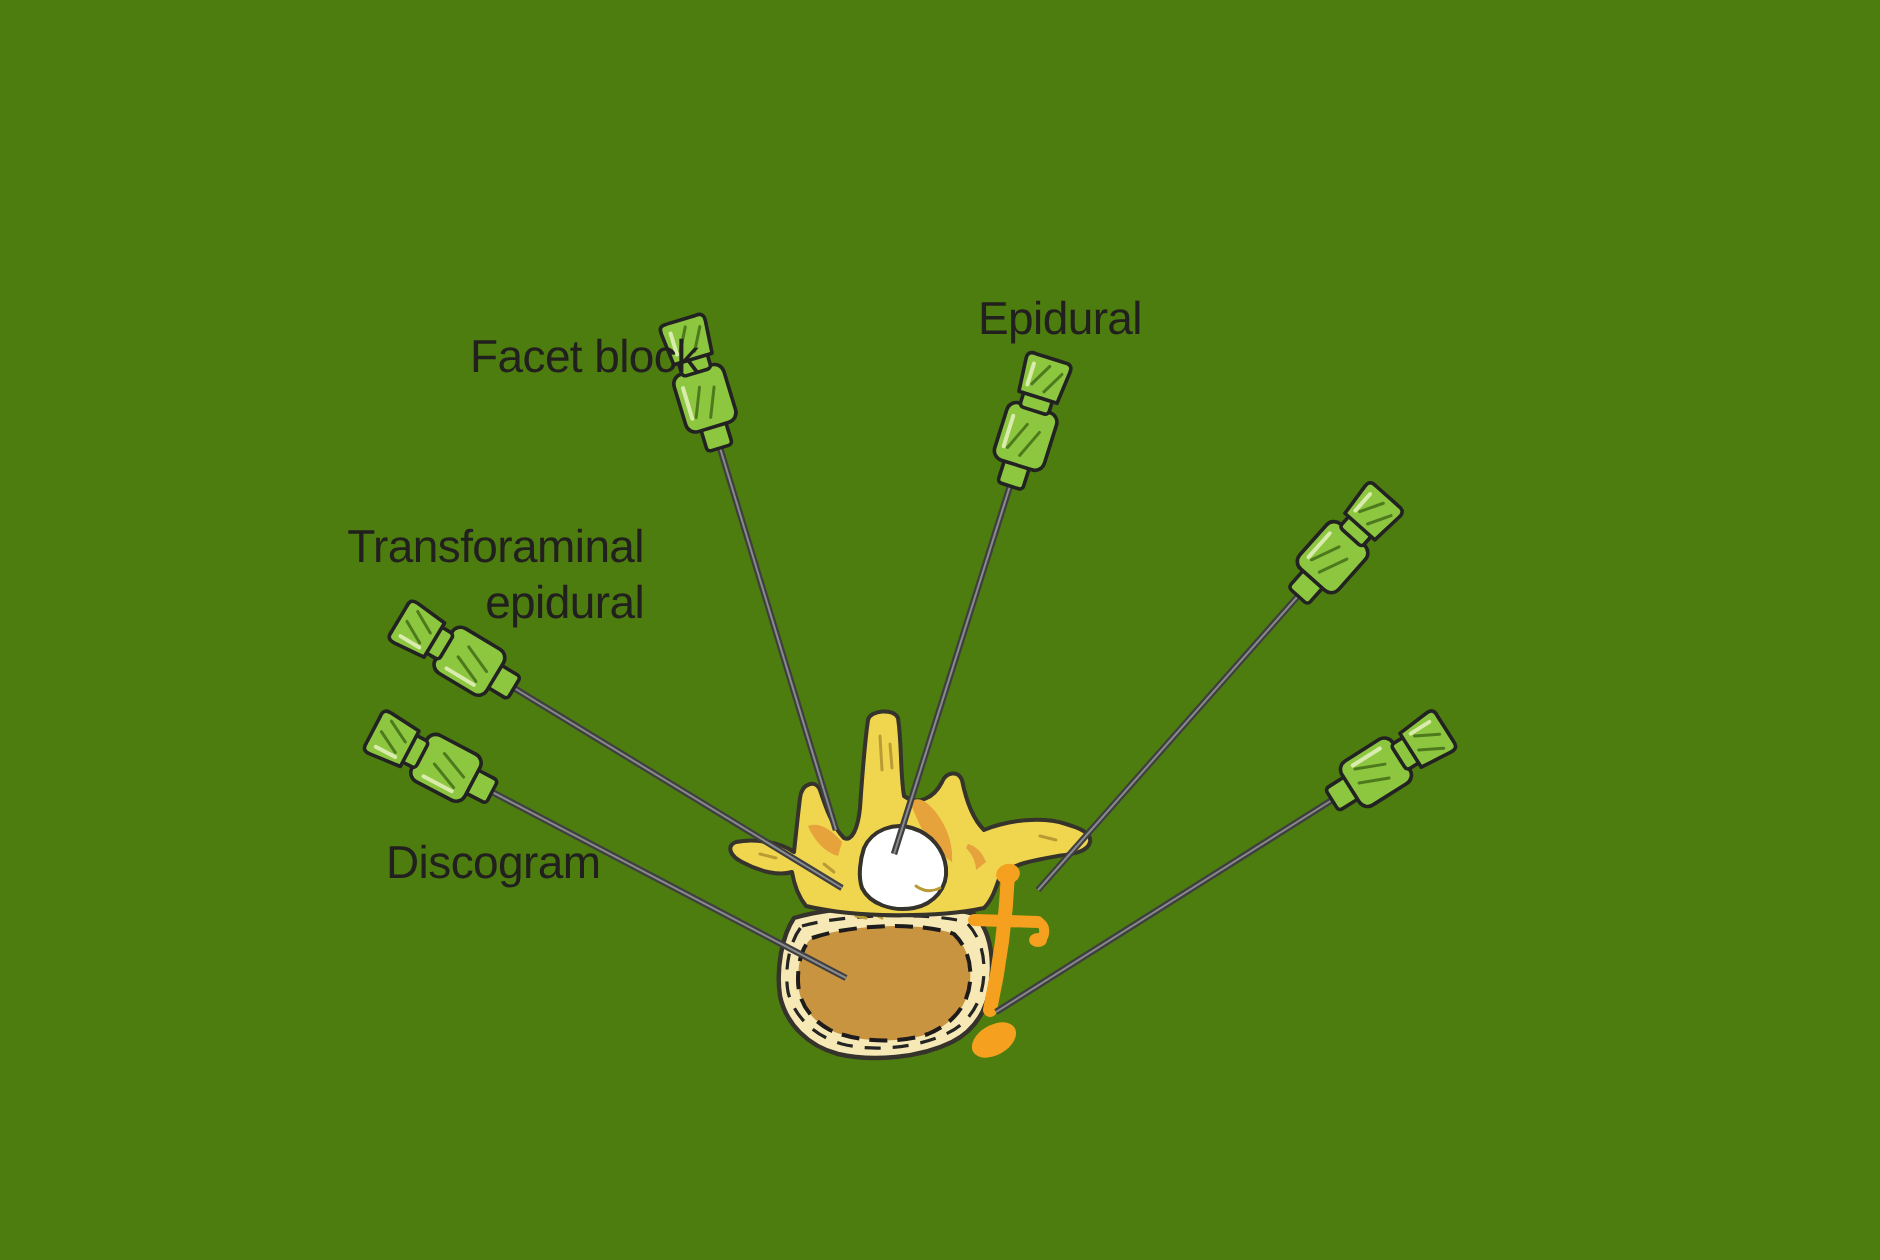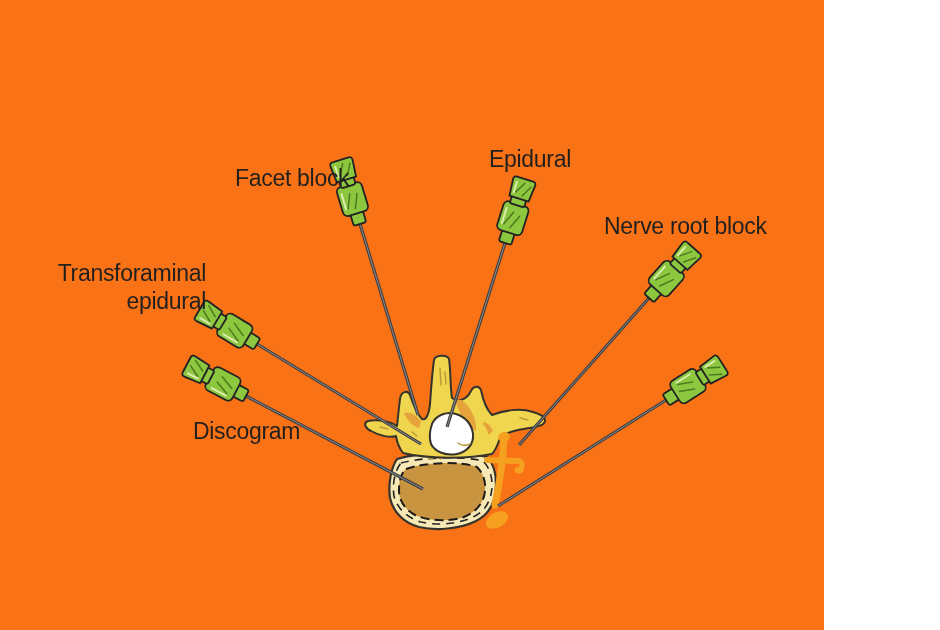--- a/index.html
+++ b/index.html
@@ -1,22 +1,21 @@
 <!DOCTYPE html>
 <html><head>
 <meta charset="utf-8">
 <style>
   html,body{margin:0;padding:0;background:#ffffff;}
   .stage{
     position:relative;
-    width:776px;height:630px;
-    background:#f97316;
+    width:940px;height:630px;
+    background:#4d7c0f;
     font-family:"Liberation Sans", sans-serif;
     overflow:hidden;
-    padding-left:48px;
   }
   .stage svg{position:absolute;left:0;top:0;}
   .label{
     position:absolute;
     font-size:23px;
     line-height:28px;
     letter-spacing:-0.3px;
     color:#221f1f;
     white-space:pre-line;
   }
@@ -127,17 +126,16 @@
         <g>
           <line x1="666" y1="400" x2="498" y2="506" stroke="#3f3e40" stroke-width="3.2"></line>
           <line x1="666" y1="400" x2="498" y2="506" stroke="#8a8b8d" stroke-width="1"></line>
           <use href="#needle-hub" transform="translate(666,400) rotate(57.7)"></use>
         </g>
       </g>
   </svg>
 
   <div class="label" style="left:235px; top:164px;">Facet block</div>
   <div class="label" style="left:489px; top:145px;">Epidural</div>
-  <div class="label" style="left:604px; top:212px;">Nerve root block</div>
   <div class="label" style="left:193px; top:417px;">Discogram</div>
   <div class="label right" style="right:618px; top:259px;">Transforaminal
 epidural</div>
 </div>
 
 </body></html>

